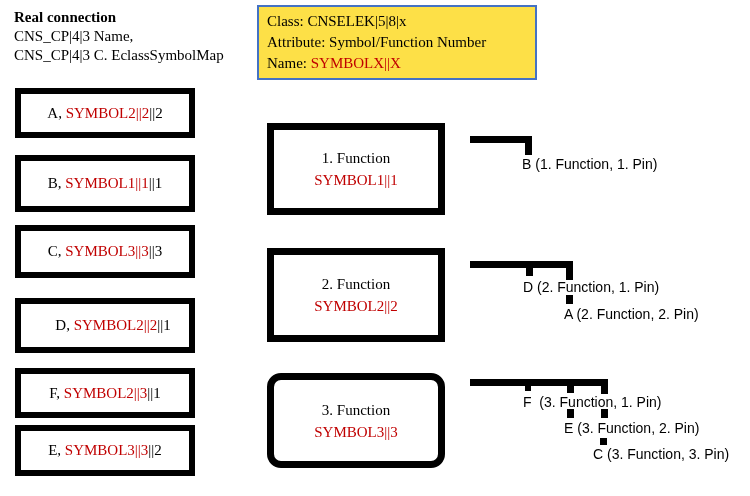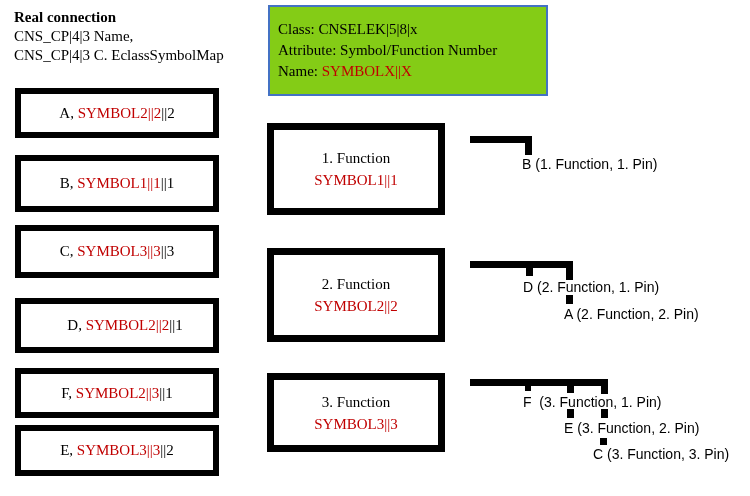--- a/index.html
+++ b/index.html
@@ -13,33 +13,33 @@
     overflow: hidden;
   }
   .abs { position: absolute; font-family: Liberation Serif, serif; }
 
   
   .header { left: 14px; top: 8px; width: 245px; font-size: 15px; line-height: 19px; }
   .header .title { font-weight: bold; }
 
   
   .info-box {
-    left: 268px; top: 5px; width: 280px;
+    left: 257px; top: 5px; width: 280px;
     box-sizing: border-box;
-    background: #84cc16;
+    background: #fde047;
     border: 2px solid #4472c4;
-    padding: 12px 8px;
+    padding: 4px 8px;
     font-size: 15px; line-height: 21px;
   }
 
   .red { color: #c00000; }
 
   
   .conn-box {
-    left: 15px; width: 204px;
+    left: 15px; width: 180px;
     box-sizing: border-box;
     border: 6px solid #000;
     display: flex; align-items: center; justify-content: center;
     font-size: 15px;
     white-space: pre;
   }
 
   
   .func-box {
     left: 267px; width: 178px;
@@ -92,21 +92,21 @@
   </div>
 
   <div class="abs func-box" style="top:123px;height:92px;">
     <div>1. Function</div>
     <div class="red">SYMBOL1||1</div>
   </div>
   <div class="abs func-box" style="top:248px;height:94px;">
     <div>2. Function</div>
     <div class="red">SYMBOL2||2</div>
   </div>
-  <div class="abs func-box" style="top:373px;height:79px;">
+  <div class="abs func-box" style="top:373px;height:95px;border-radius:14px;">
     <div>3. Function</div>
     <div class="red">SYMBOL3||3</div>
   </div>
 
   <div class="bar" style="left:470px;top:136px;width:62px;height:7px;"></div>
   <div class="bar" style="left:525px;top:136px;width:7px;height:19px;"></div>
   <div class="pin-label" style="left:522px;top:156px;">B (1. Function, 1. Pin)</div>
 
   <div class="bar" style="left:470px;top:261px;width:103px;height:7px;"></div>
   <div class="bar" style="left:526px;top:261px;width:7px;height:15px;"></div>

